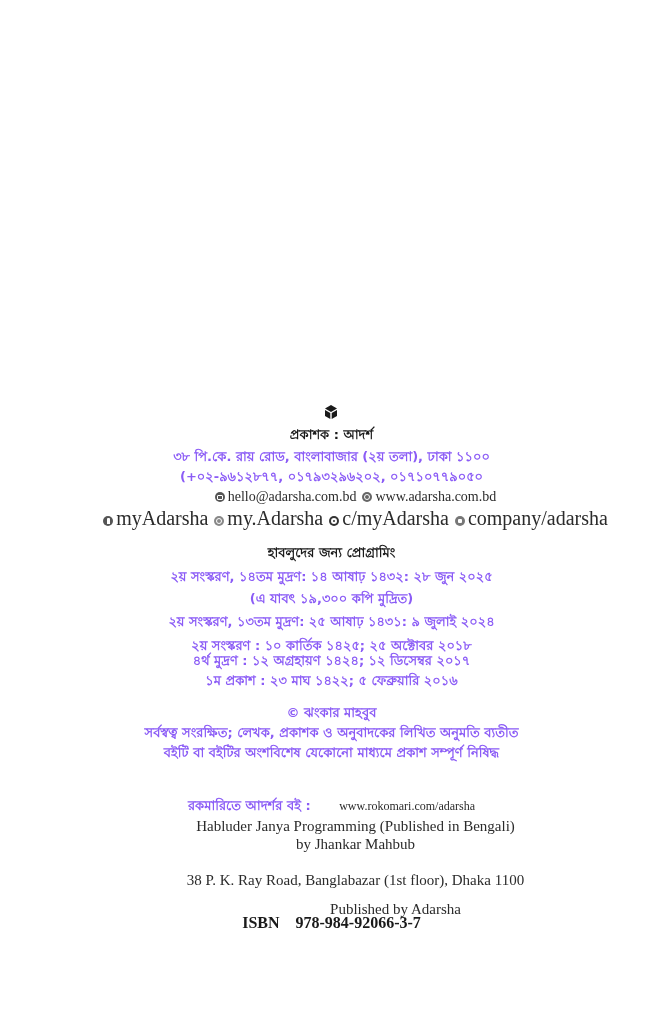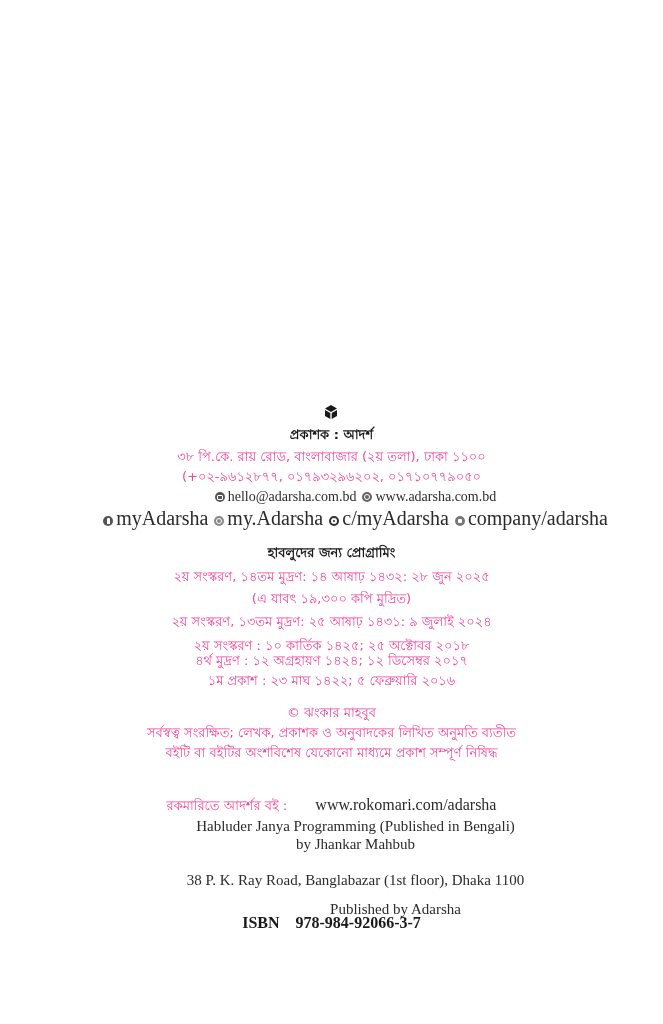--- a/index.html
+++ b/index.html
@@ -26,21 +26,22 @@
       position: absolute;
       left: 0;
       width: 663px;
       text-align: center;
       white-space: nowrap;
       line-height: 1;
     }
     .bn {
       font-family: "DejaVu Sans", "Liberation Sans", sans-serif;
       font-size: 13px;
-      color: #ec4899;
+      color: #8b5cf6;
+      font-weight: bold;
     }
     .bn-bold {
       font-family: "DejaVu Sans", "Liberation Sans", sans-serif;
       font-size: 13px;
       font-weight: bold;
       color: #1a1a1a;
     }
     .en {
       font-family: "Liberation Serif", serif;
       font-size: 15px;
@@ -125,21 +126,21 @@
   <div class="line bn" style="top:615px;">২য় সংস্করণ, ১৩তম মুদ্রণ: ২৫ আষাঢ় ১৪৩১: ৯ জুলাই ২০২৪</div>
   <div class="line bn" style="top:626px;margin-top:13px;">২য় সংস্করণ : ১০ কার্তিক ১৪২৫; ২৫ অক্টোবর ২০১৮</div>
   <div class="line bn" style="top:654px;">৪র্থ মুদ্রণ : ১২ অগ্রহায়ণ ১৪২৪; ১২ ডিসেম্বর ২০১৭</div>
   <div class="line bn" style="top:674px;">১ম প্রকাশ : ২৩ মাঘ ১৪২২; ৫ ফেব্রুয়ারি ২০১৬</div>
 
   <div class="line bn" style="top:706px;">© ঝংকার মাহবুব</div>
   <div class="line bn" style="top:726px;">সর্বস্বত্ব সংরক্ষিত; লেখক, প্রকাশক ও অনুবাদকের লিখিত অনুমতি ব্যতীত</div>
   <div class="line bn" style="top:746px;">বইটি বা বইটির অংশবিশেষ যেকোনো মাধ্যমে প্রকাশ সম্পূর্ণ নিষিদ্ধ</div>
 
   <div class="line" style="top:797px;">
-    <span class="bn">রকমারিতে আদর্শর বই : </span><span class="en" style="font-size:16px;">www.rokomari.com/adarsha</span>
+    <span class="bn">রকমারিতে আদর্শর বই : </span><span class="en" style="font-size:12px;">www.rokomari.com/adarsha</span>
   </div>
 
   <div class="line en" style="top:819px;">Habluder Janya Programming (Published in Bengali)</div>
   <div class="line en" style="top:837px;">by Jhankar Mahbub</div>
   <div class="line en" style="top:902px;margin-left:40px;">Published by Adarsha</div>
   <div class="line en" style="top:873px;">38 P. K. Ray Road, Banglabazar (1st floor), Dhaka 1100</div>
 
   <div class="line isbn" style="top:903px; white-space:pre;">ISBN  978-984-92066-3-7</div>
 
 </div>

